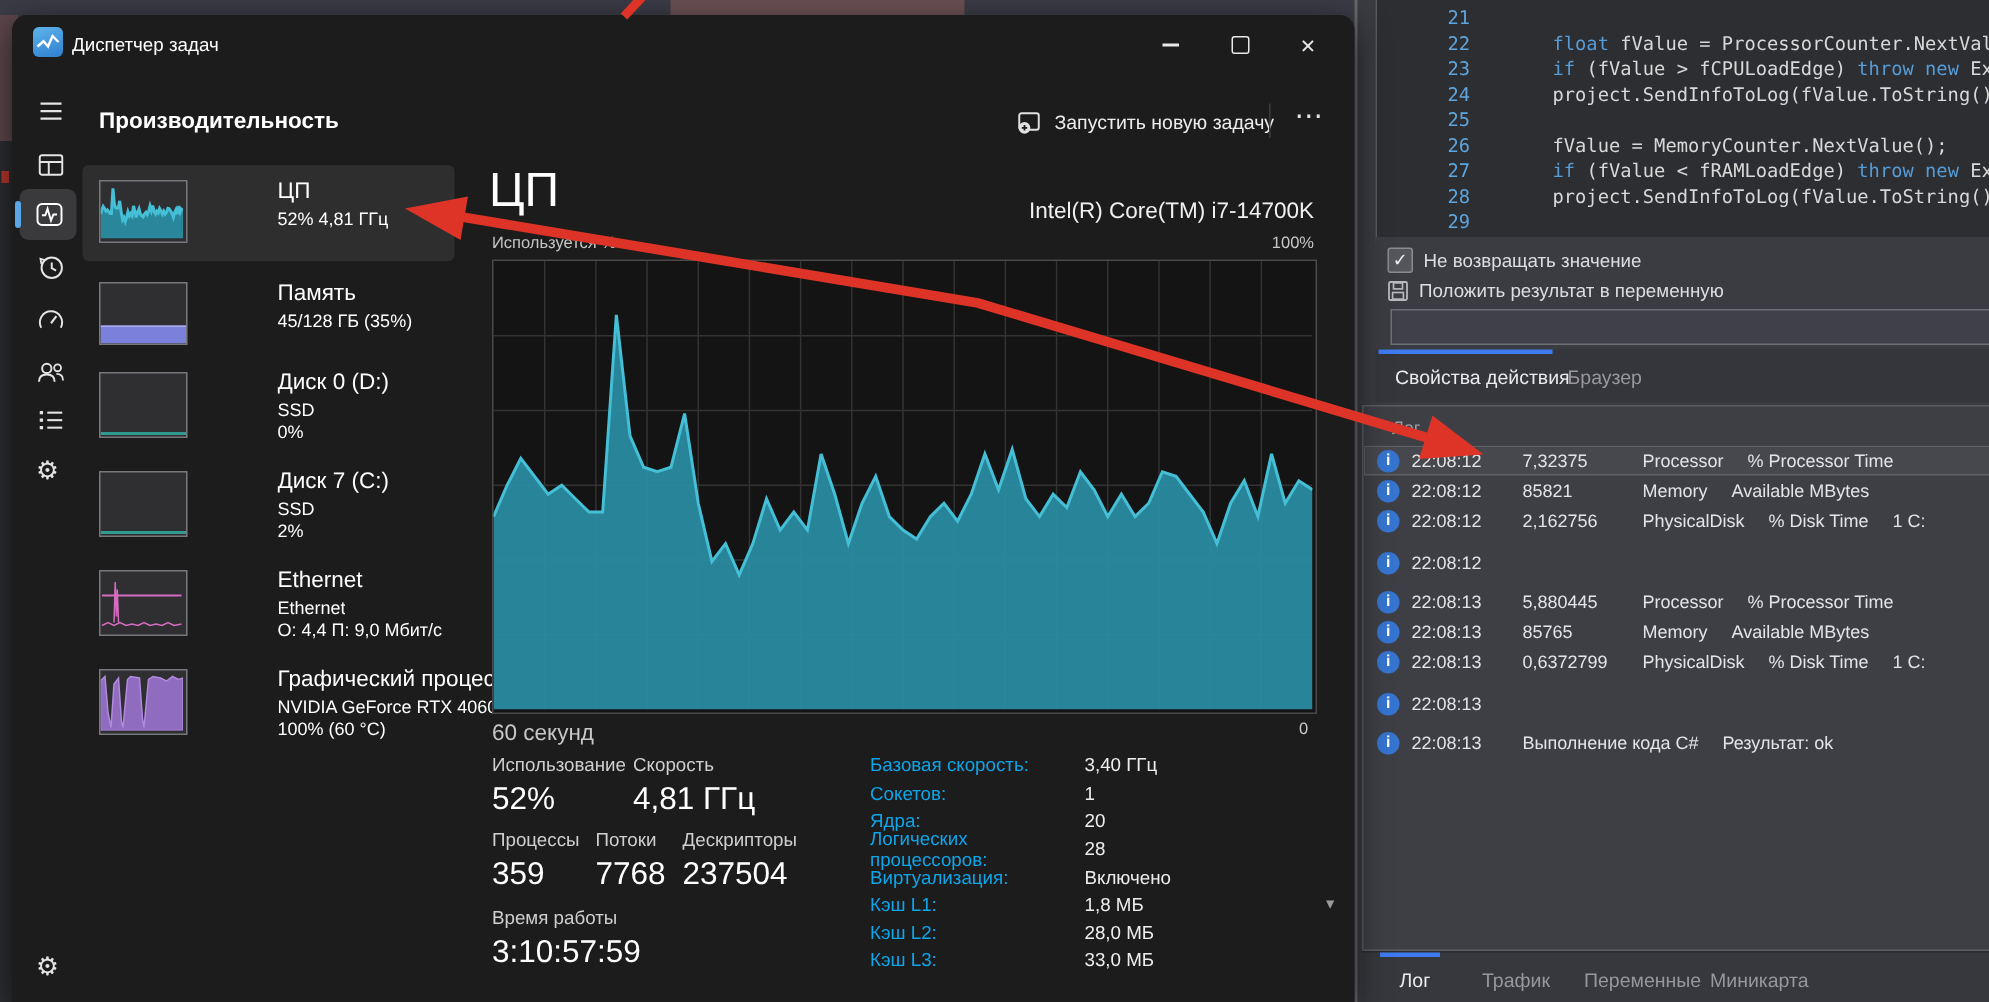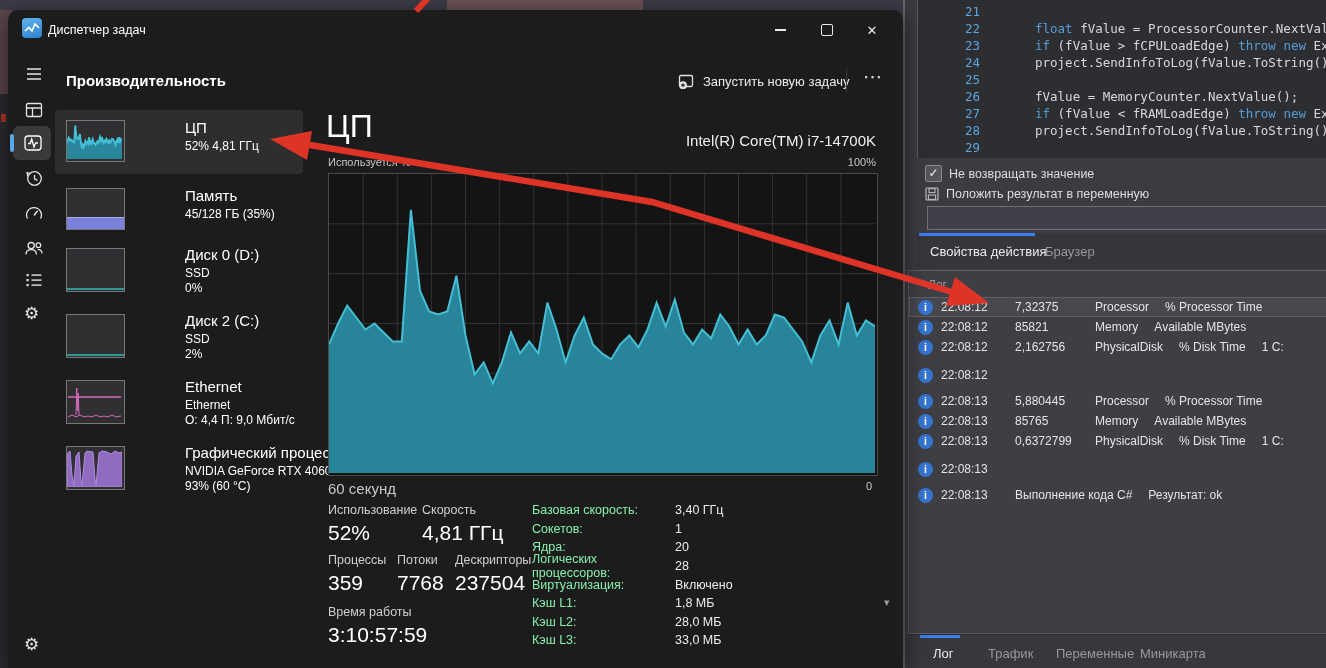--- a/index.html
+++ b/index.html
@@ -89,21 +89,21 @@
   .ylab{position:absolute;left:320px;top:146px;font-size:11px;color:#c7c7c7;}
   .ymax{position:absolute;right:27px;top:146px;font-size:11px;color:#c7c7c7;}
   .chart{position:absolute;left:320px;top:163px;width:548px;height:301px;background:#141414;
          border:1px solid #4a4a4a;}
   .xleft{position:absolute;left:320px;top:470px;font-size:15px;color:#c7c7c7;}
   .xright{position:absolute;left:858px;top:470px;font-size:11px;color:#c7c7c7;}
   .st-label{position:absolute;font-size:12.5px;color:#cfcfcf;white-space:nowrap;}
   .st-value{position:absolute;font-size:21px;font-weight:300;color:#fff;white-space:nowrap;}
   .details{position:absolute;left:524px;top:491px;}
   .det-row{display:flex;height:18.6px;font-size:12.5px;align-items:center;}
-  .det-row .dl{width:143px;color:#86efac;}
+  .det-row .dl{width:143px;color:#0ea5e9;margin-left:48px;}
   .det-row .dv{color:#ededee;}
   .scroll-arrow{position:absolute;left:876px;top:586px;color:#9a9a9a;font-size:11px;}
   
   .annot{position:absolute;left:0;top:0;z-index:50;pointer-events:none;}
   svg{display:block;}
 </style>
 </head>
 <body>
 
 <div class="stage">
@@ -320,21 +320,21 @@
         <div class="disk-line"></div>
       </div>
       <span class="si-title" style="top:2px;">Диск 0 (D:)</span>
       <span class="si-sub" style="top:22px;">SSD</span>
       <span class="si-sub" style="top:37px;">0%</span>
     </div>
     <div class="side-item" style="top:300px;">
       <div class="thumb" style="top:4px;height:42px;">
         <div class="disk-line"></div>
       </div>
-      <span class="si-title" style="top:2px;">Диск 2 (C:)</span>
+      <span class="si-title" style="top:2px;">Диск 7 (C:)</span>
       <span class="si-sub" style="top:22px;">SSD</span>
       <span class="si-sub" style="top:37px;">2%</span>
     </div>
     <div class="side-item" style="top:366px;">
       <div class="thumb" style="top:4px;height:42px;">
         <svg width="55" height="40" viewBox="0 0 55 40">
           <line x1="1" y1="16" x2="54" y2="16" stroke="#d66cc0" stroke-width="1.4"></line>
           <polyline points="9,34 9.8,7 10.6,30 11.2,12 12,34" fill="none" stroke="#d66cc0" stroke-width="1"></polyline>
           <polyline points="1,36 5,34 9,36 13,34 17,36 21,35 25,36 29,34 33,36 37,35 41,36 45,34 49,36 54,35" fill="none" stroke="#d66cc0" stroke-width="1"></polyline>
         </svg>
@@ -344,21 +344,21 @@
       <span class="si-sub" style="top:37px;">О: 4,4 П: 9,0 Мбит/с</span>
     </div>
     <div class="side-item" style="top:432px;">
       <div class="thumb" style="top:4px;height:42px;">
         <svg width="55" height="40" viewBox="0 0 55 40">
           <polygon points="0,7 3,4 5,28 7,38 9,9 12,5 14,34 15,38 18,6 20,4 26,5 28,32 29,38 32,6 35,4 40,5 44,7 48,4 52,6 55,5 55,40 0,40" fill="#8f6cc0" stroke="#b18ade" stroke-width="1"></polygon>
         </svg>
       </div>
       <span class="si-title" style="top:2px;">Графический процессор</span>
       <span class="si-sub" style="top:22px;">NVIDIA GeForce RTX 4060 Ti</span>
-      <span class="si-sub" style="top:37px;">93% (60 °C)</span>
+      <span class="si-sub" style="top:37px;">100% (60 °C)</span>
     </div>
 
     <div class="cpu-big">ЦП</div>
     <div class="cpu-model">Intel(R) Core(TM) i7-14700K</div>
     <div class="ylab">Используется %</div>
     <div class="ymax">100%</div>
     <div class="chart">
       <svg id="cpu-chart" width="546" height="299" viewBox="0 0 546 299">
           <line x1="34.125" x2="34.125" y1="0" y2="299" stroke="#333" stroke-width="1"></line>
           <line x1="68.25" x2="68.25" y1="0" y2="299" stroke="#333" stroke-width="1"></line>

